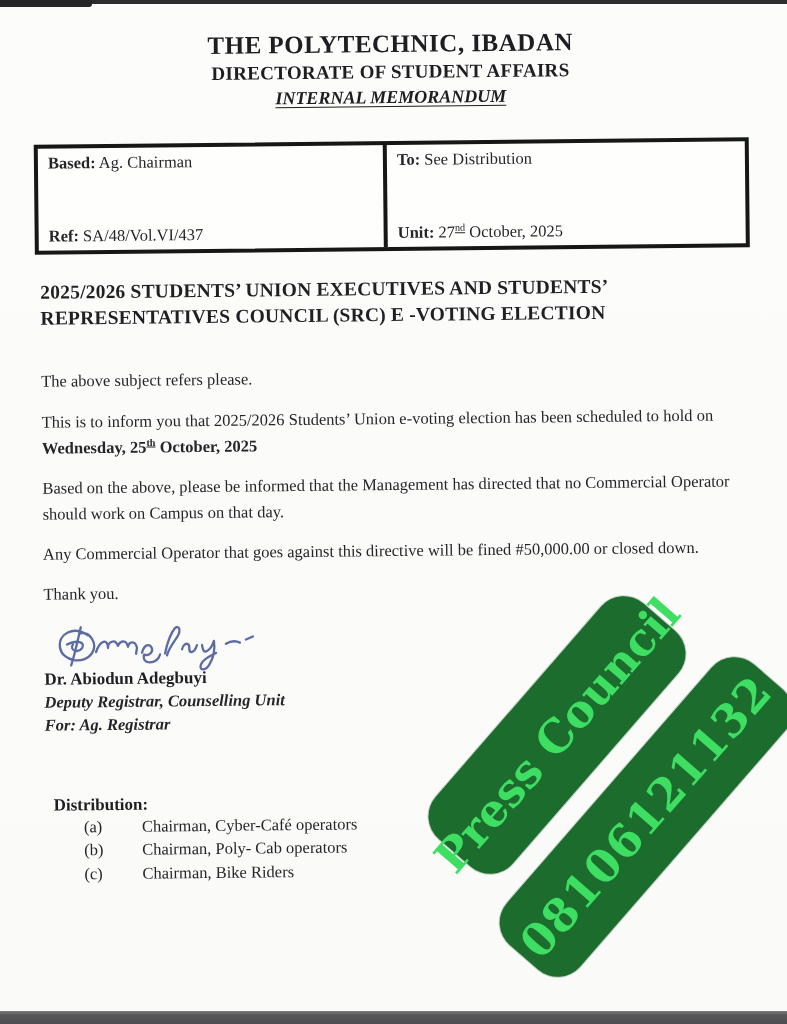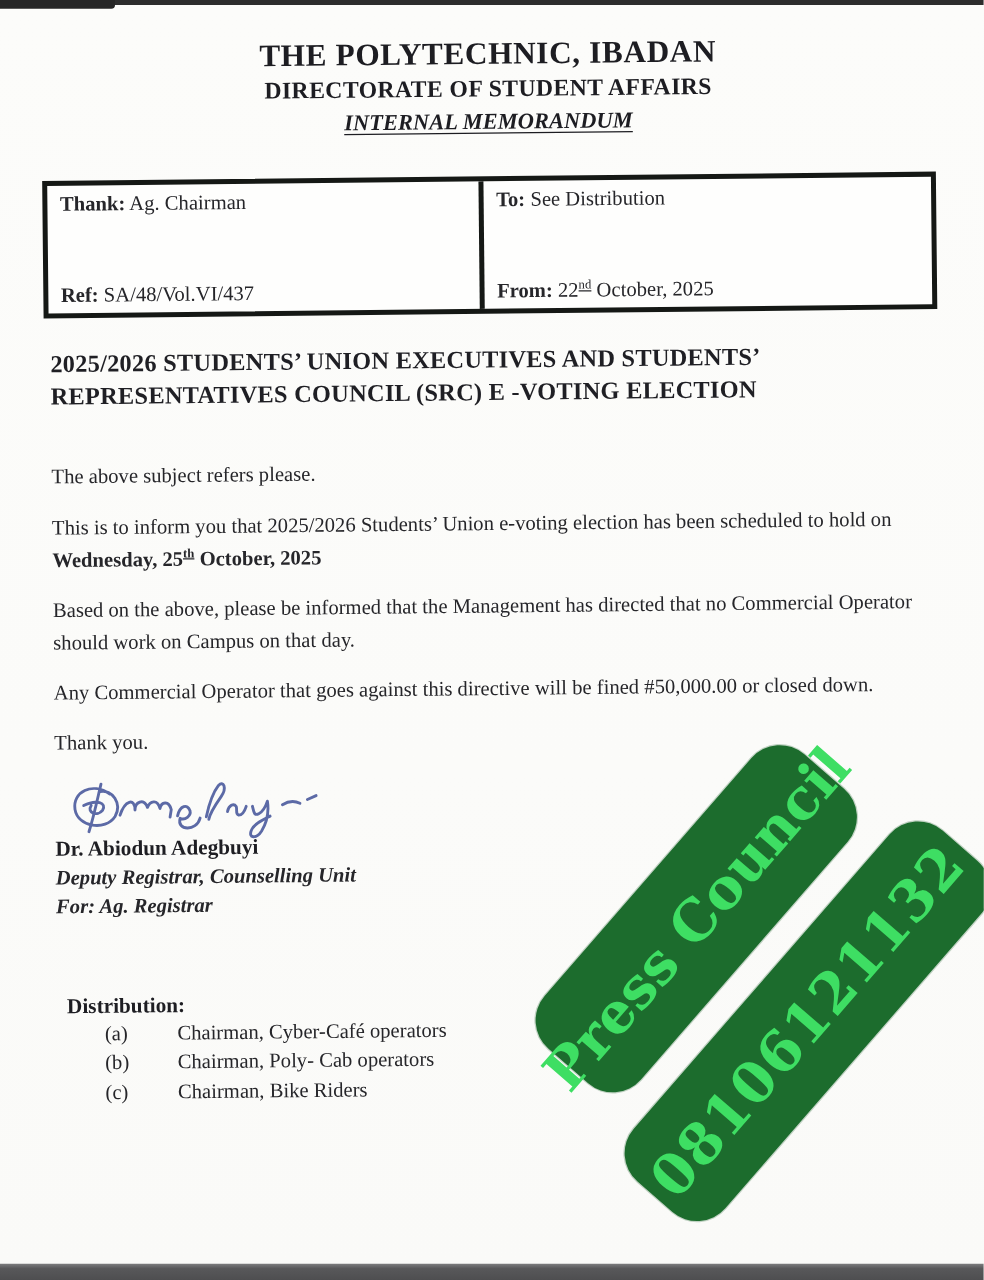--- a/index.html
+++ b/index.html
@@ -81,36 +81,36 @@
       <div class="org">THE POLYTECHNIC, IBADAN</div>
       <div class="dept">DIRECTORATE OF STUDENT AFFAIRS</div>
       <div class="doctype">
         <span>INTERNAL MEMORANDUM</span>
       </div>
     </header>
 
     <div class="meta-box">
       <div class="cell left">
         <div class="row">
-          <span class="lbl">Thank:</span>
+          <span class="lbl">Based:</span>
           <span>Ag. Chairman</span>
         </div>
         <div class="row">
           <span class="lbl">Ref:</span>
           <span>SA/48/Vol.VI/437</span>
         </div>
       </div>
       <div class="cell right">
         <div class="row">
           <span class="lbl">To:</span>
           <span>See Distribution</span>
         </div>
         <div class="row">
-          <span class="lbl">From:</span>
-          <span><span>22</span><sup>nd</sup><span> October, 2025</span></span>
+          <span class="lbl">Unit:</span>
+          <span><span>27</span><sup>nd</sup><span> October, 2025</span></span>
         </div>
       </div>
     </div>
 
     <div class="subject">
       <div>2025/2026 STUDENTS’ UNION EXECUTIVES AND STUDENTS’</div>
       <div>REPRESENTATIVES COUNCIL (SRC) E -VOTING ELECTION</div>
     </div>
 
     <div class="bodytext">

